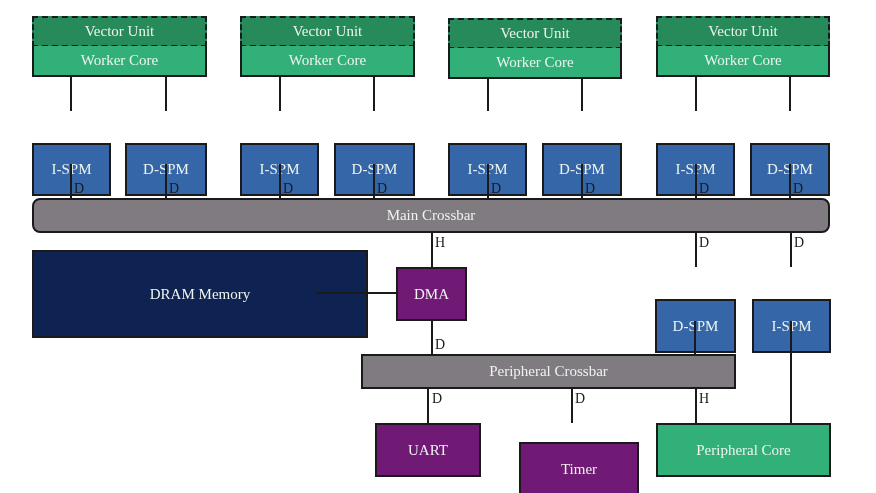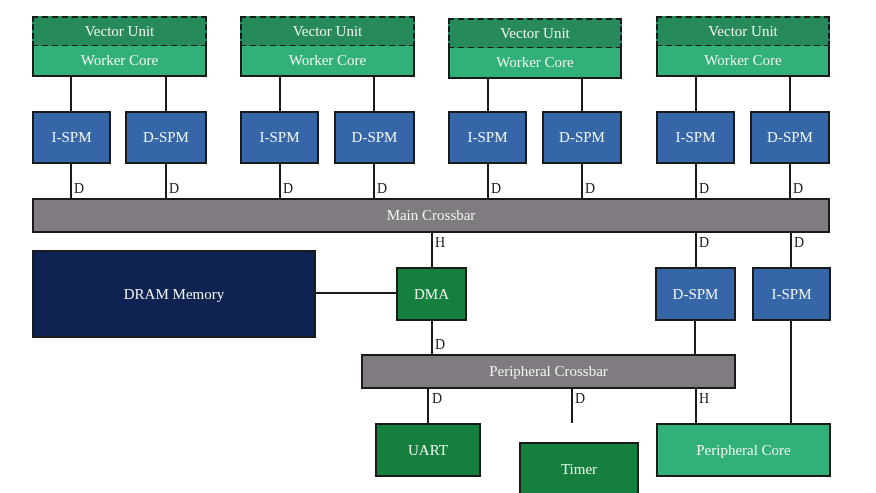--- a/index.html
+++ b/index.html
@@ -3,24 +3,24 @@
 <meta charset="utf-8">
 <style>
   html, body { margin: 0; padding: 0; background: #ffffff; }
   body { width: 876px; height: 493px; position: relative; overflow: hidden;
          font-family: "Liberation Serif", "DejaVu Serif", serif; }
   .box { position: absolute; box-sizing: border-box; border: 2px solid #1a1a1a;
          display: flex; align-items: center; justify-content: center;
          color: #eef3ee; font-size: 15px; white-space: nowrap; }
   .vec { background: #278a5b; border: 2px dashed #1a1a1a; border-bottom: 2px dashed #1a1a1a; }
   .worker { background: #31b079; border-top: none; }
-  .spm { background: #3566a8; }
+  .spm { background: #3566a8; margin-top: 32px; }
   .xbar { background: #7f7b80; }
   .dram { background: #0f2352; }
-  .dgreen { background: #15803d; }
+  .dgreen { background: #701a75; }
   .lgreen { background: #31b079; }
   .line { position: absolute; background: #1a1a1a; }
   .vline { width: 2px; }
   .hline { height: 2px; }
   .lbl { position: absolute; font-size: 14px; color: #1a1a1a; line-height: 14px; }
 </style>
 </head>
 <body>
 
 <div class="box vec" style="left:32px;top:16px;width:175px;height:31px;">Vector Unit</div>
@@ -60,31 +60,31 @@
 <div class="box worker" style="left:656px;top:46px;width:174px;height:31px;">Worker Core</div>
 <div class="line vline" style="left:695px;top:77px;height:34px;"></div>
 <div class="line vline" style="left:789px;top:77px;height:34px;"></div>
 <div class="box spm" style="left:656px;top:111px;width:79px;height:53px;">I-SPM</div>
 <div class="box spm" style="left:750px;top:111px;width:80px;height:53px;">D-SPM</div>
 <div class="line vline" style="left:695px;top:164px;height:35px;"></div>
 <div class="line vline" style="left:789px;top:164px;height:35px;"></div>
 <div class="lbl" style="left:699px;top:182px;">D</div>
 <div class="lbl" style="left:793px;top:182px;">D</div>
 
-<div class="box xbar" style="left:32px;top:198px;width:798px;height:35px;">Main Crossbar</div>
+<div class="box xbar" style="left:32px;top:198px;width:798px;height:35px;border-radius:8px;">Main Crossbar</div>
 
 <div class="line vline" style="left:431px;top:233px;height:34px;"></div>
 <div class="lbl" style="left:435px;top:236px;">H</div>
 
 <div class="line vline" style="left:695px;top:233px;height:34px;"></div>
 <div class="line vline" style="left:790px;top:233px;height:34px;"></div>
 <div class="lbl" style="left:699px;top:236px;">D</div>
 <div class="lbl" style="left:794px;top:236px;">D</div>
 
-<div class="box dram" style="left:32px;top:250px;width:284px;height:88px;">DRAM Memory</div>
+<div class="box dram" style="left:32px;top:250px;width:336px;height:88px;">DRAM Memory</div>
 <div class="line hline" style="left:316px;top:292px;width:80px;"></div>
 <div class="box dgreen" style="left:396px;top:267px;width:71px;height:54px;">DMA</div>
 <div class="line vline" style="left:431px;top:321px;height:34px;"></div>
 <div class="lbl" style="left:435px;top:338px;">D</div>
 
 <div class="box spm" style="left:655px;top:267px;width:81px;height:54px;">D-SPM</div>
 <div class="box spm" style="left:752px;top:267px;width:79px;height:54px;">I-SPM</div>
 <div class="line vline" style="left:694px;top:321px;height:34px;"></div>
 <div class="line vline" style="left:790px;top:321px;height:103px;"></div>
 

